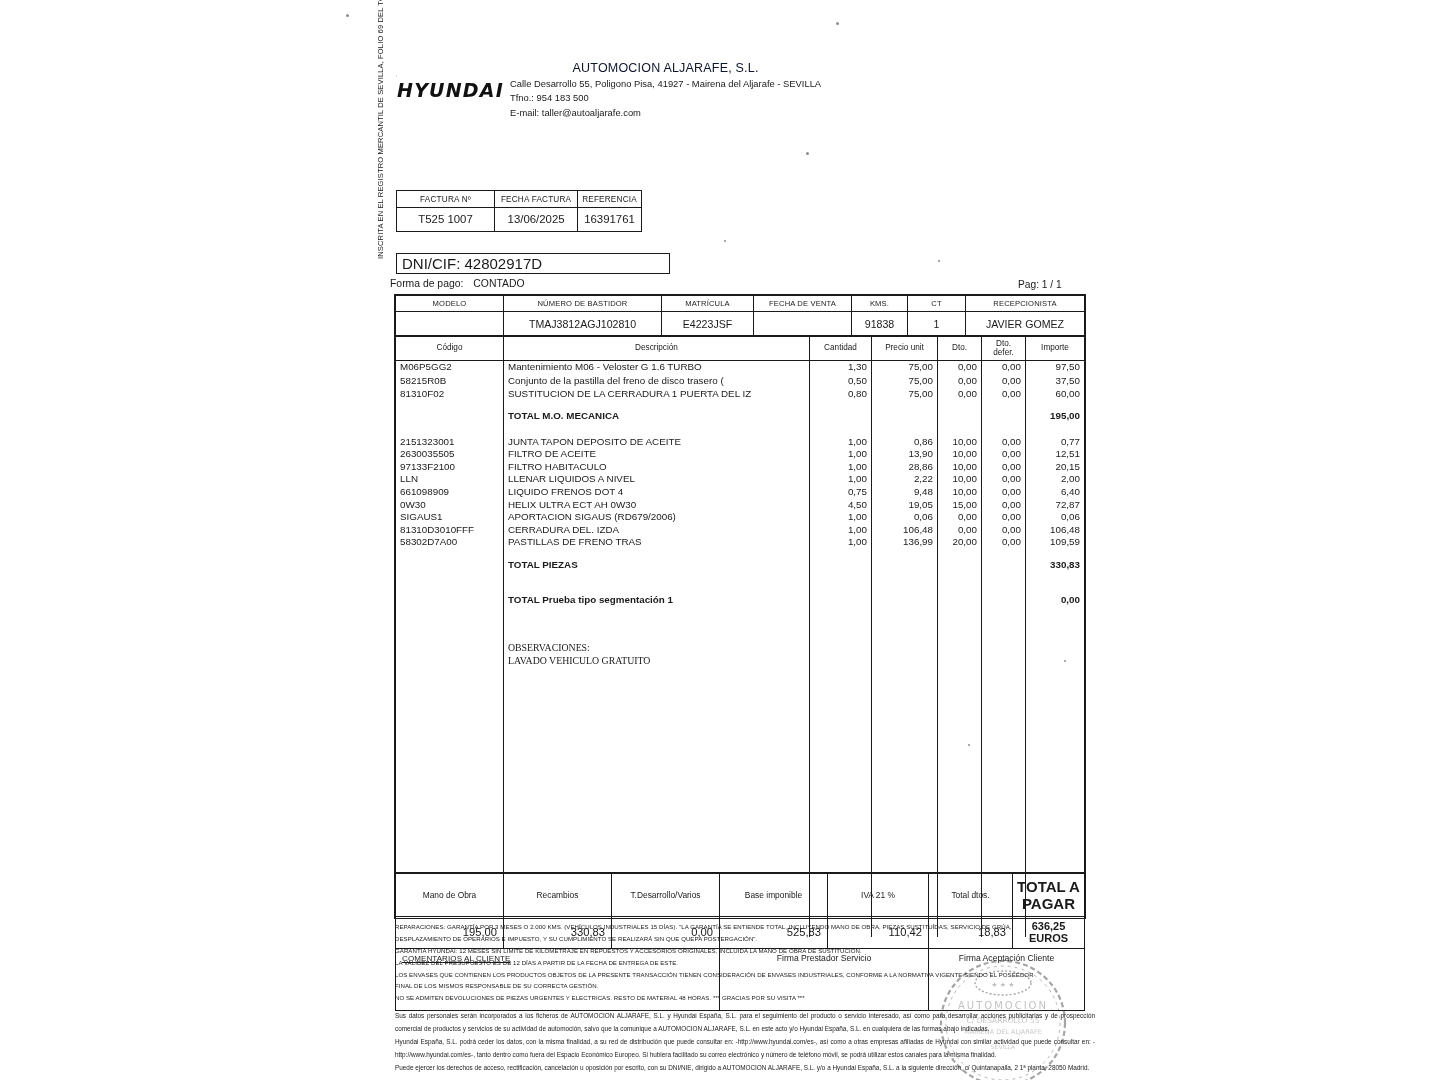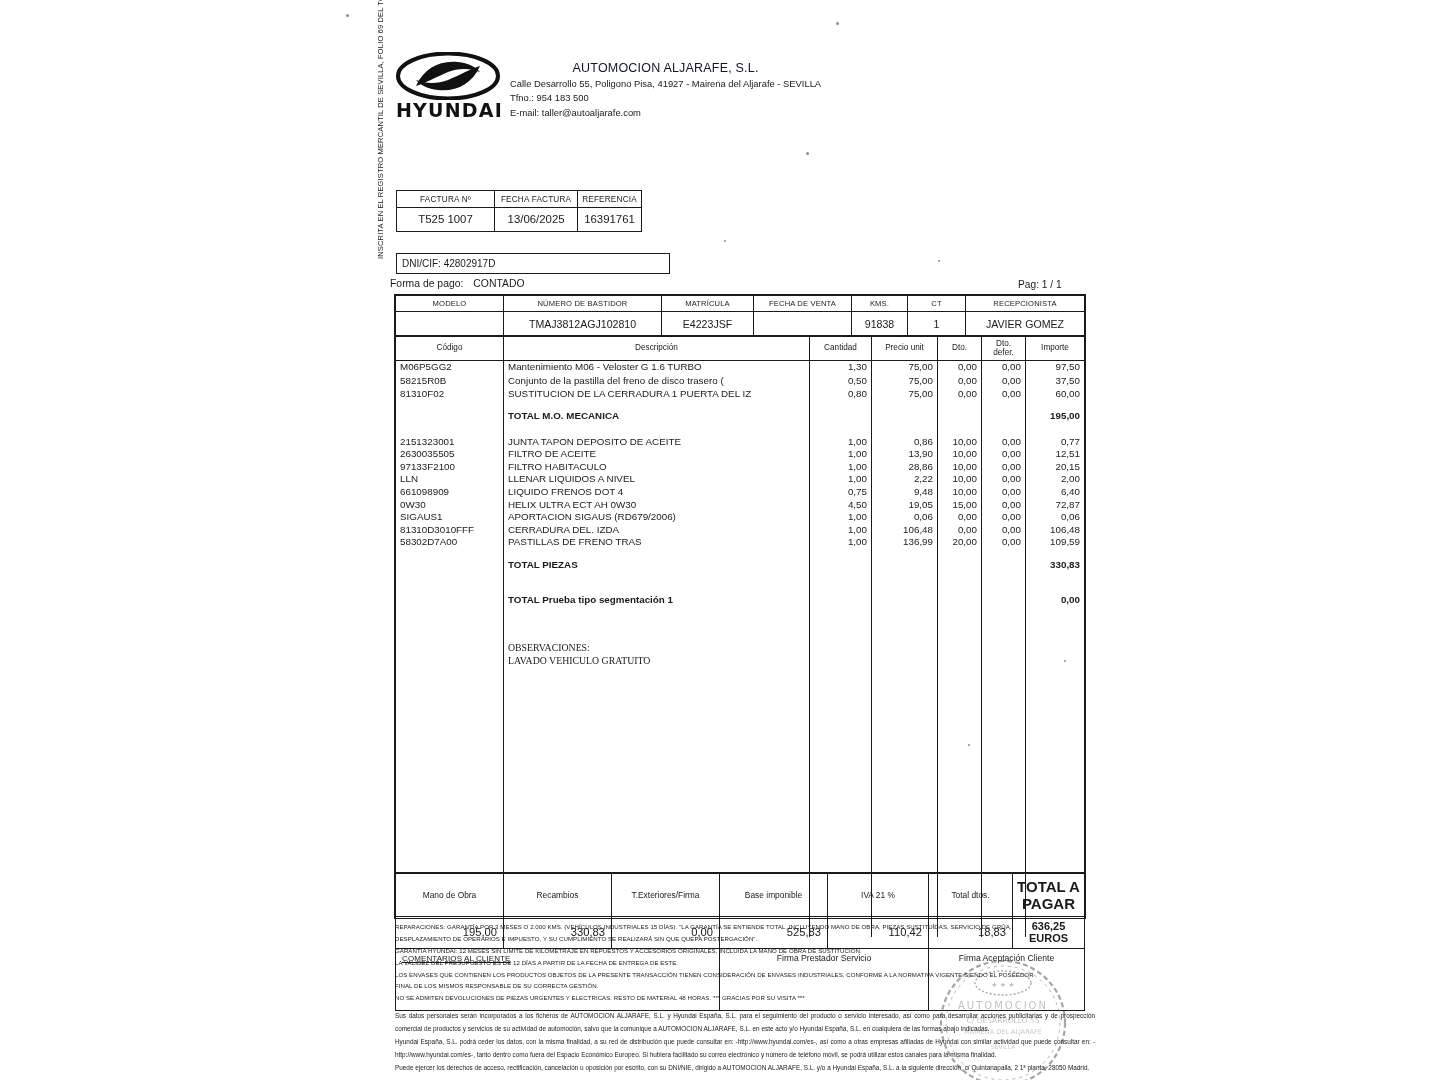--- a/index.html
+++ b/index.html
@@ -25,22 +25,22 @@
   
   .letterhead {
     position: absolute;
     left: 396px; top: 52px;
     display: flex;
     align-items: flex-start;
   }
   .logo-block {
     width: 108px;
     display: flex;
-    flex-direction: column;
-    align-items: flex-start;
+    align-items: flex-end;
+    font-style: italic;
   }
   .logo-oval { display:block; }
   .logo-word {
     font-family: "DejaVu Sans", sans-serif;
     font-size: 19px;
     font-weight: 700;
     letter-spacing: 1.2px;
     line-height: 1;
     margin-top: 1px;
     color: #111;
@@ -106,21 +106,21 @@
   .dni-box {
     position: absolute;
     left: 396px; top: 253px;
     width: 274px;
     height: 21px;
     border: 1.3px solid #1a1a1a;
     box-sizing: border-box;
     display: flex;
     align-items: center;
     padding-left: 5px;
-    font-size: 10px;
+    font-size: 15px;
   }
 
   
   .forma-pago {
     position: absolute;
     left: 390px; top: 278px;
     font-size: 10.4px;
   }
   .forma-pago .val { margin-left: 10px; }
   .pag {
@@ -615,21 +615,21 @@
           <col style="width:108px">
         <col style="width:108px">
           <col style="width:101px">
           <col style="width:84px">
           <col>
       </colgroup>
       <tbody>
           <tr class="tot-head">
         <th>Mano de Obra</th>
         <th>Recambios</th>
-        <th>T.Exteriores/Firma</th>
+        <th>T.Desarrollo/Varios</th>
         <th>Base imponible</th>
         <th>IVA  21 %</th>
         <th>Total dtos.</th>
         <th class="strong">TOTAL A PAGAR</th>
       </tr>
       <tr class="tot-body">
         <td>195,00</td>
         <td>330,83</td>
         <td>0,00</td>
         <td>525,83</td>

